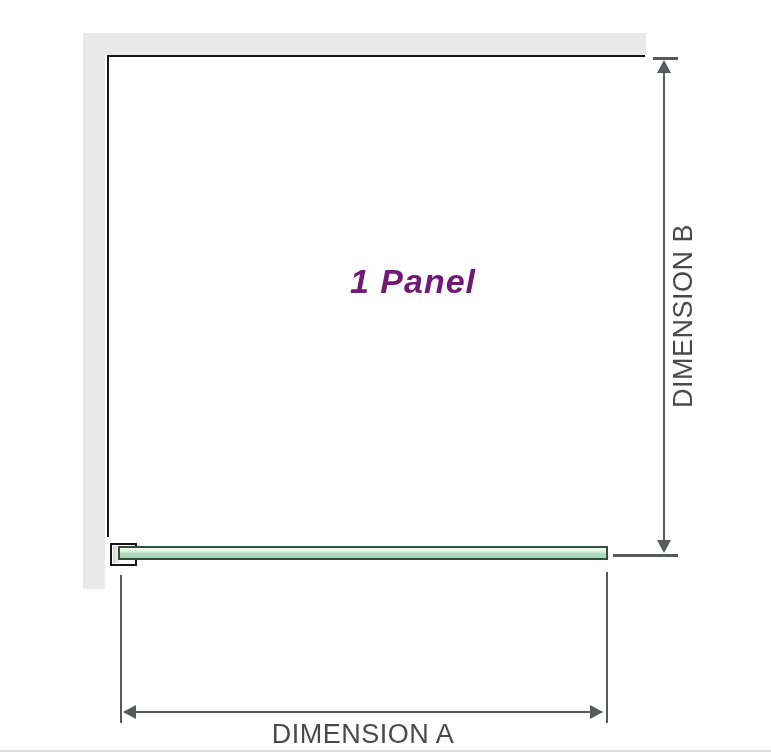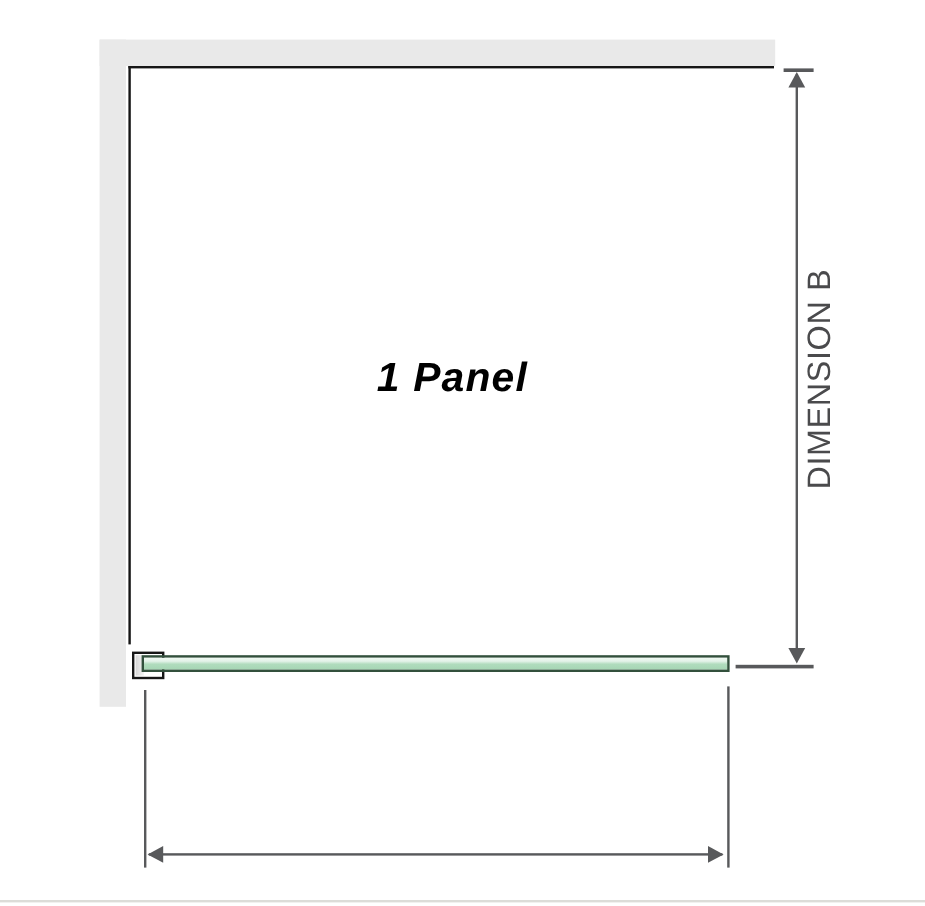--- a/index.html
+++ b/index.html
@@ -18,27 +18,28 @@
   .wall-top  { left: 83px;  top: 33px;  width: 563px; height: 22px; }
   .wall-left { left: 83px;  top: 33px;  width: 22px;  height: 556px; }
 
   
   .panel-line { background: #161616; }
   .panel-line-top  { left: 107px; top: 55px; width: 538px; height: 2px; }
   .panel-line-left { left: 107px; top: 55px; width: 2px;   height: 482px; }
 
   
   .panel-label {
-    left: 109px; top: 75px; width: 536px; height: 480px;
+    left: 109px; top: 41px; width: 536px; height: 480px;
     display: flex; align-items: center; justify-content: center;
-    color: #000000;
+    color: #701a75;
     font-size: 34px;
     font-style: italic;
     font-weight: 600;
     letter-spacing: 1px;
+    padding-left: 36px;
   }
 
   
   .clamp {
     left: 110px; top: 543px; width: 27px; height: 23px;
     background: #ffffff;
     border: 2px solid #161616;
     box-sizing: border-box;
     z-index: 2;
   }
@@ -133,16 +134,17 @@
   <div class="abs dim dimb-line"></div>
   <div class="abs arrow arrow-up"></div>
   <div class="abs arrow arrow-down"></div>
   <div class="abs dimb-label">DIMENSION B</div>
 
   <div class="abs dim ext-left"></div>
   <div class="abs dim ext-right"></div>
   <div class="abs dim dima-line"></div>
   <div class="abs arrow arrow-left"></div>
   <div class="abs arrow arrow-right"></div>
+  <div class="abs dima-label">DIMENSION A</div>
 
   <div class="abs baseline"></div>
 
 </div>
 
 </body></html>

